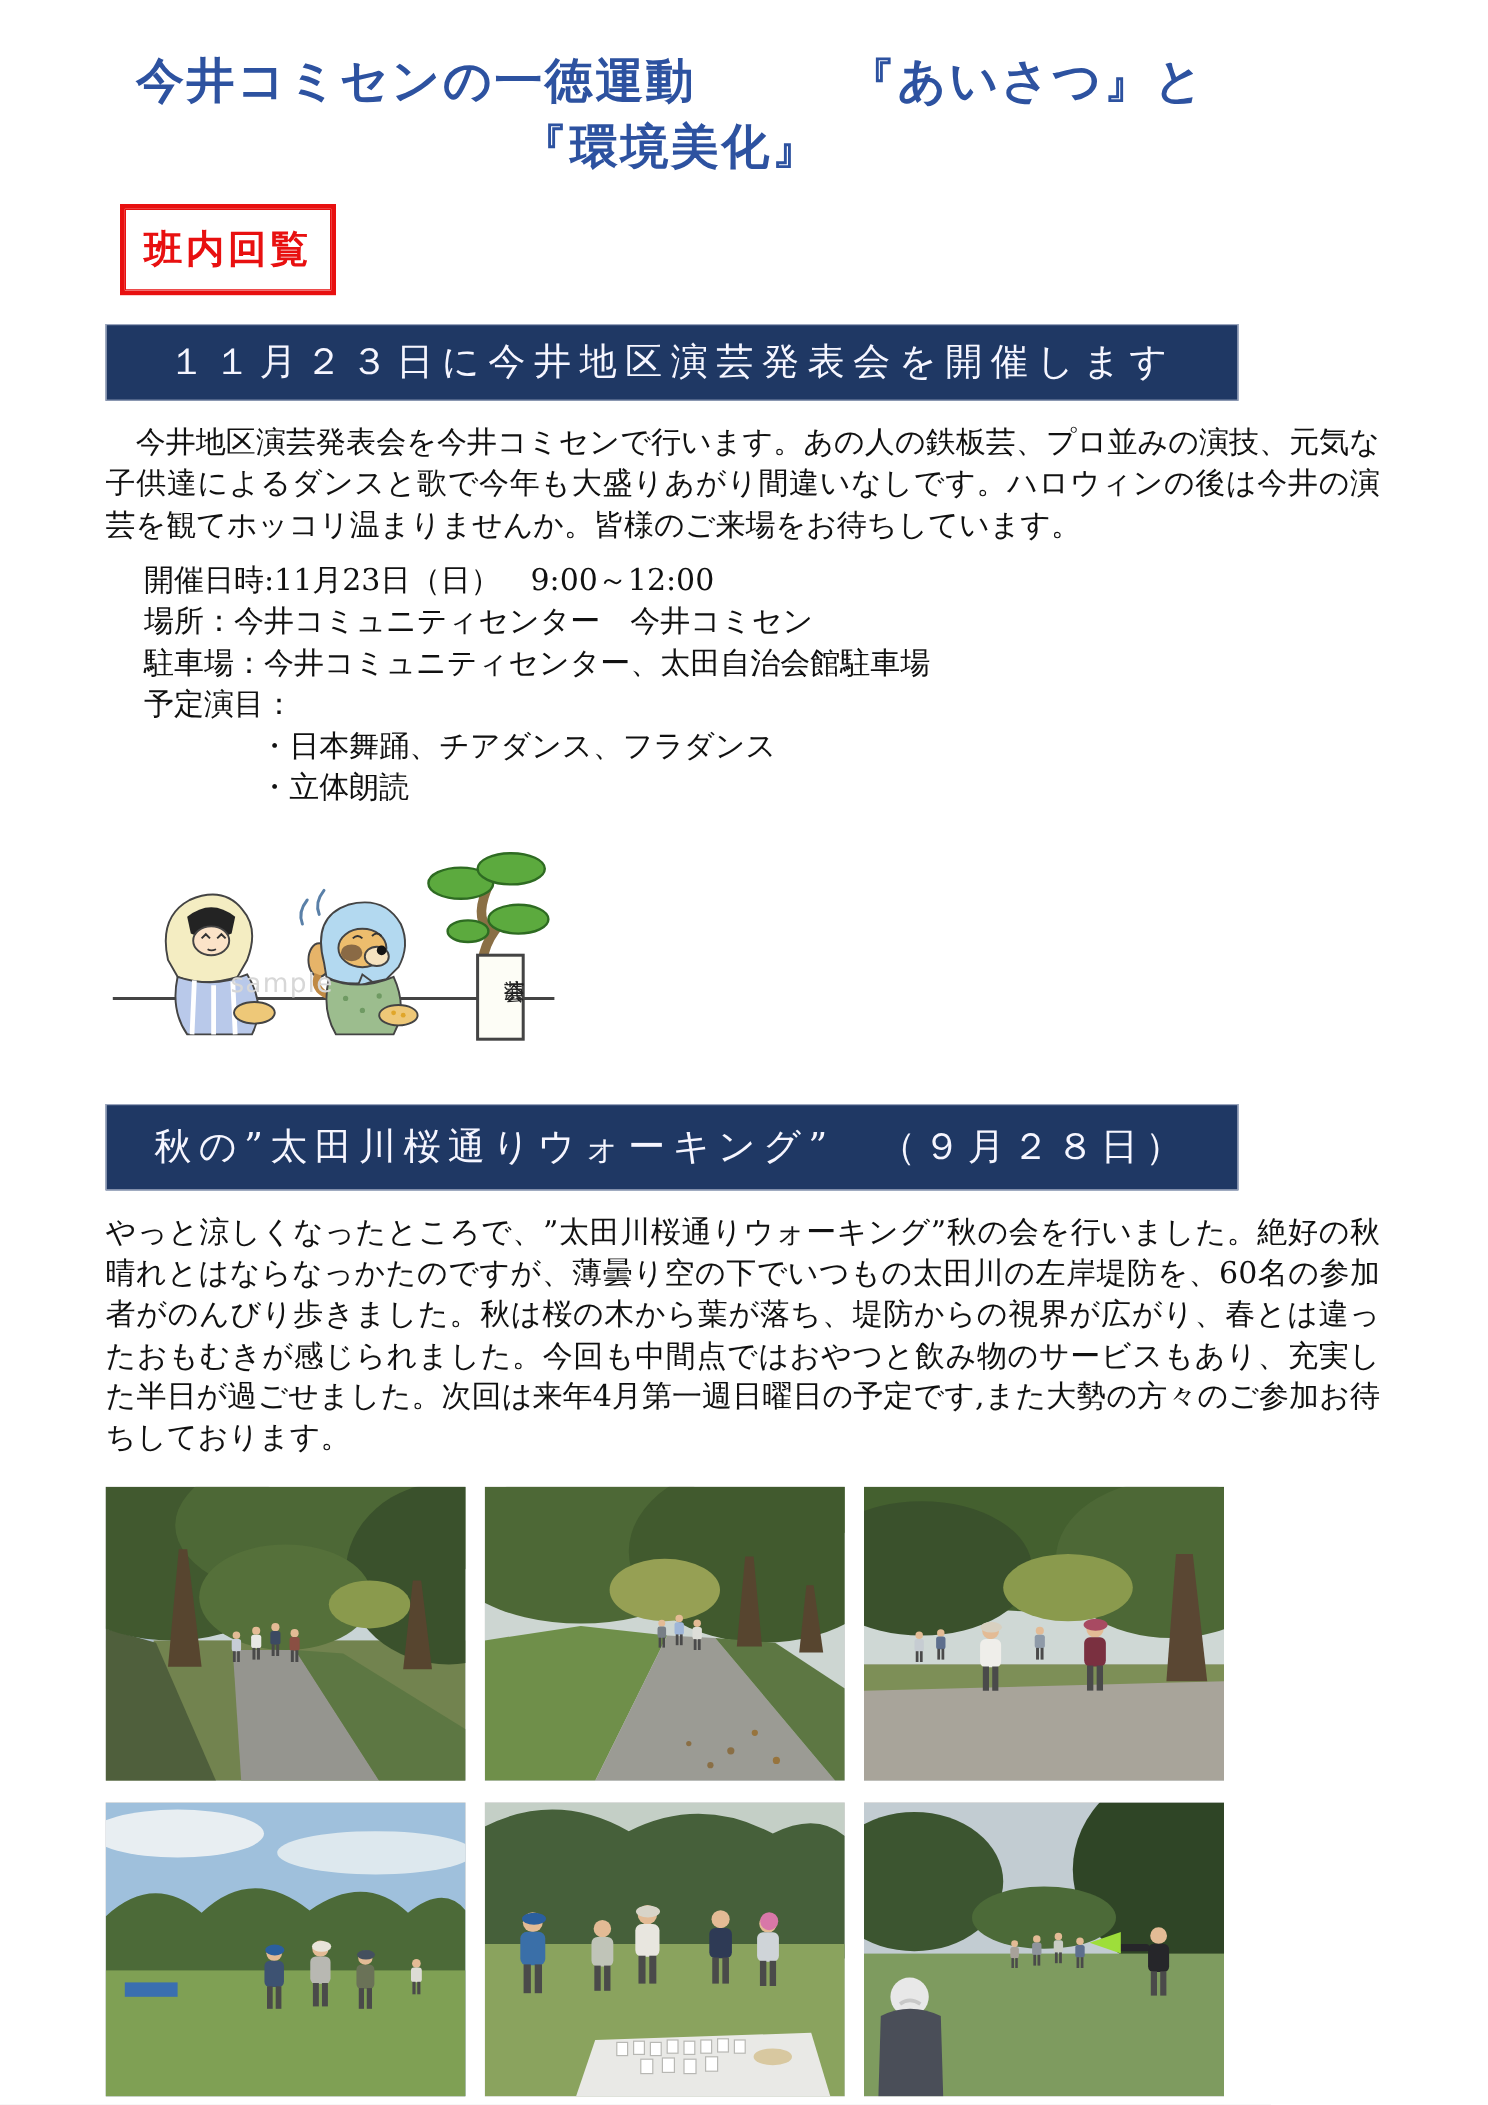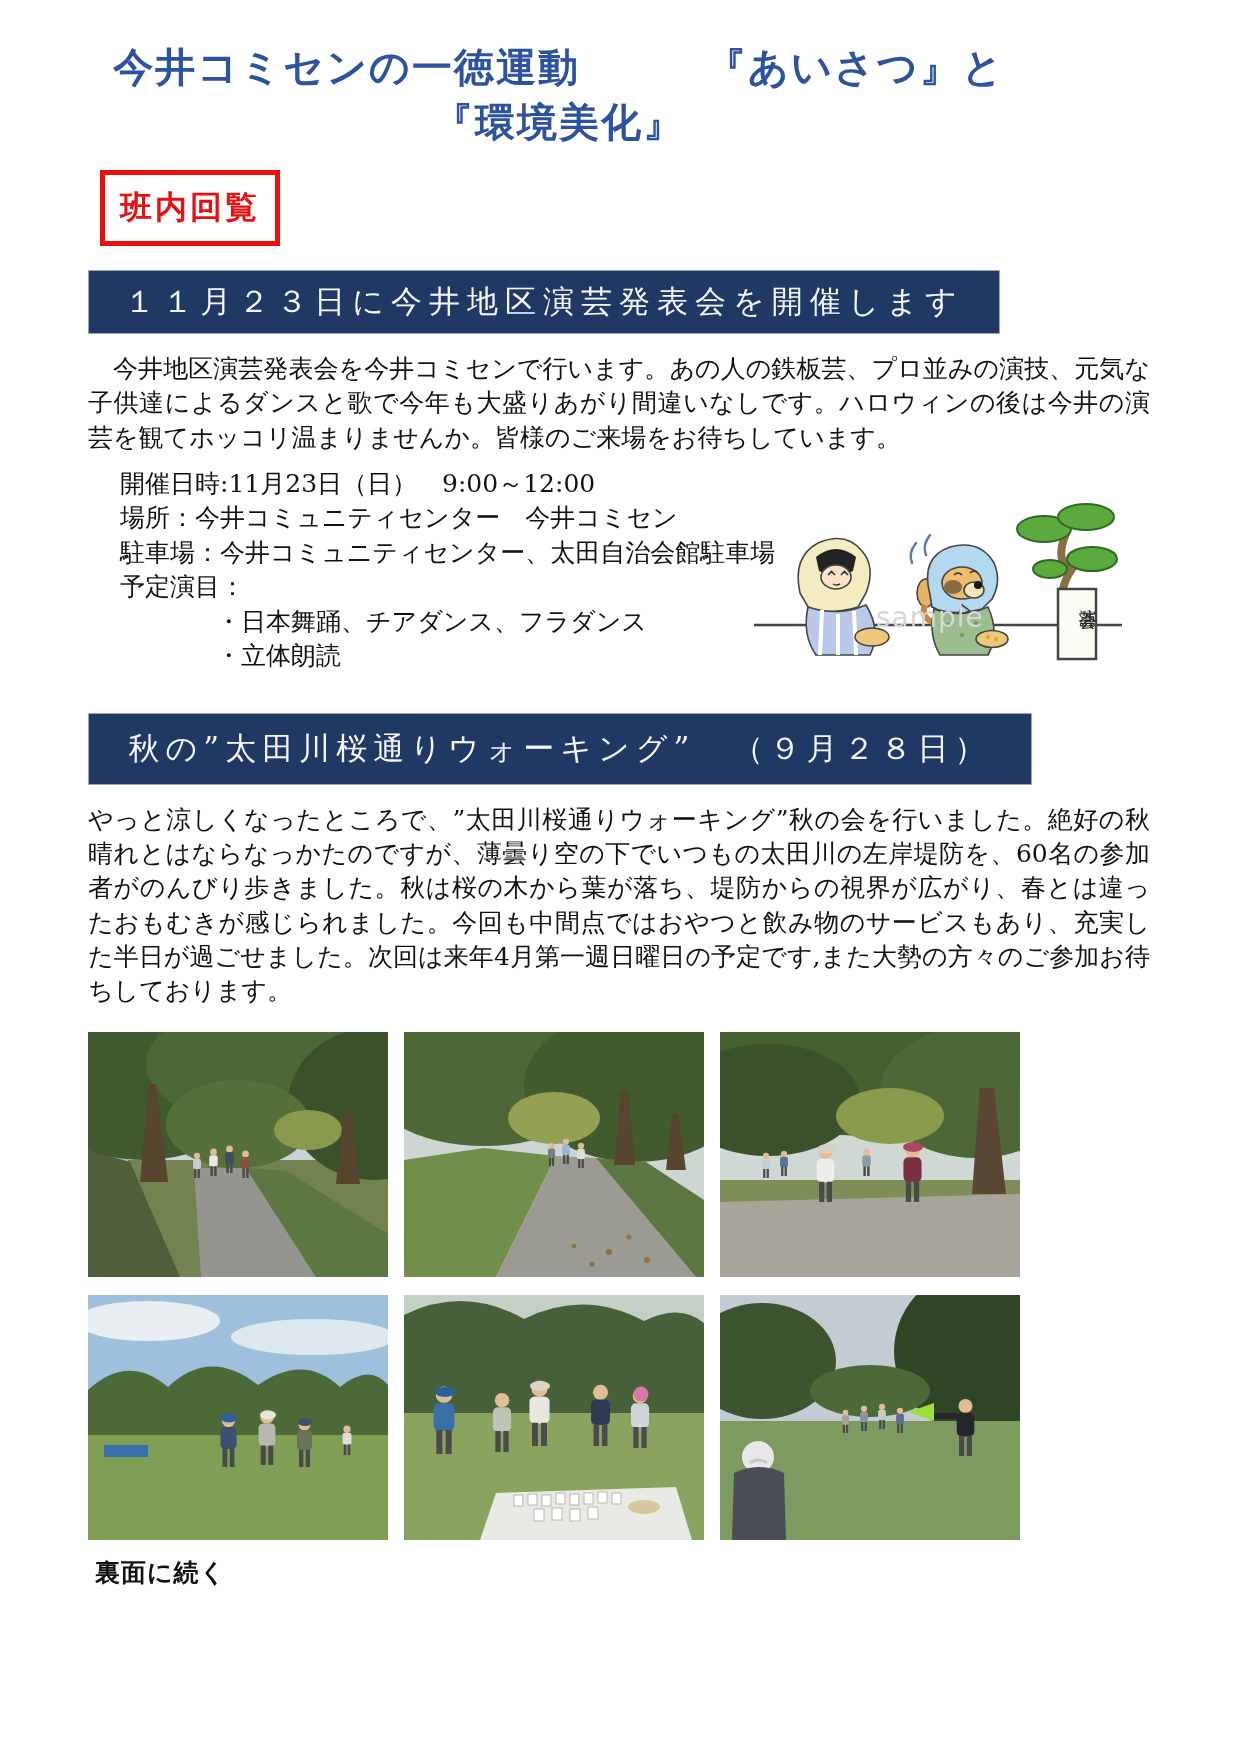--- a/index.html
+++ b/index.html
@@ -32,43 +32,43 @@
   .issue-no{
     font-family:"DejaVu Sans","Liberation Sans",sans-serif;
     font-size:26px;margin-left:52px;
   }
   .pub-info{
     font-family:"DejaVu Sans","Liberation Sans",sans-serif;
     font-size:24px;margin-top:4px;letter-spacing:1px;
   }
   
   .banner{
-    width:910px;margin:24px 0 0 88px;padding:10px 0;
+    width:910px;margin:24px 0 0 88px;padding:10px 16px;
     background:#1f3864;color:#f6f6ff;border:1px solid #9aa5bd;
     font-size:31px;letter-spacing:7px;text-align:center;white-space:nowrap;
   }
   .banner.second{margin-top:34px;padding:14px 16px;letter-spacing:6px;}
   
   .body-text{
     width:1062px;margin:18px 0 0 88px;font-size:25px;line-height:1.37;
     text-align:justify;
   }
-  .details-row{width:1062px;margin:12px 0 0 88px;display:flex;}
+  .details-row{width:1062px;margin:12px 0 0 88px;display:flex;flex-direction:column;}
   .details{width:660px;font-size:25px;line-height:1.38;}
   .details .line{padding-left:32px;white-space:nowrap;}
   .details .prog{padding-left:128px;white-space:nowrap;}
   
   .illustration{position:relative;width:380px;height:206px;margin-top:6px;}
   .sign-label{
     position:absolute;right:28px;top:122px;writing-mode:vertical-rl;
     font-size:17px;letter-spacing:2px;color:#222;
     font-family:"DejaVu Sans","Liberation Sans",sans-serif;
   }
   .watermark{
-    position:absolute;left:128px;top:128px;color:#d7d7d7;font-size:28px;
+    position:absolute;left:104px;top:128px;color:#d7d7d7;font-size:22px;
     font-family:"DejaVu Sans","Liberation Sans",sans-serif;letter-spacing:1px;
   }
   
   .photo-grid{
     width:932px;margin:24px 0 0 88px;display:grid;
     grid-template-columns:repeat(3,300px);grid-auto-rows:245px;gap:18px 16px;
   }
   .photo{overflow:hidden;background:#ccc;}
   .photo svg{display:block;width:100%;height:100%;}
   

